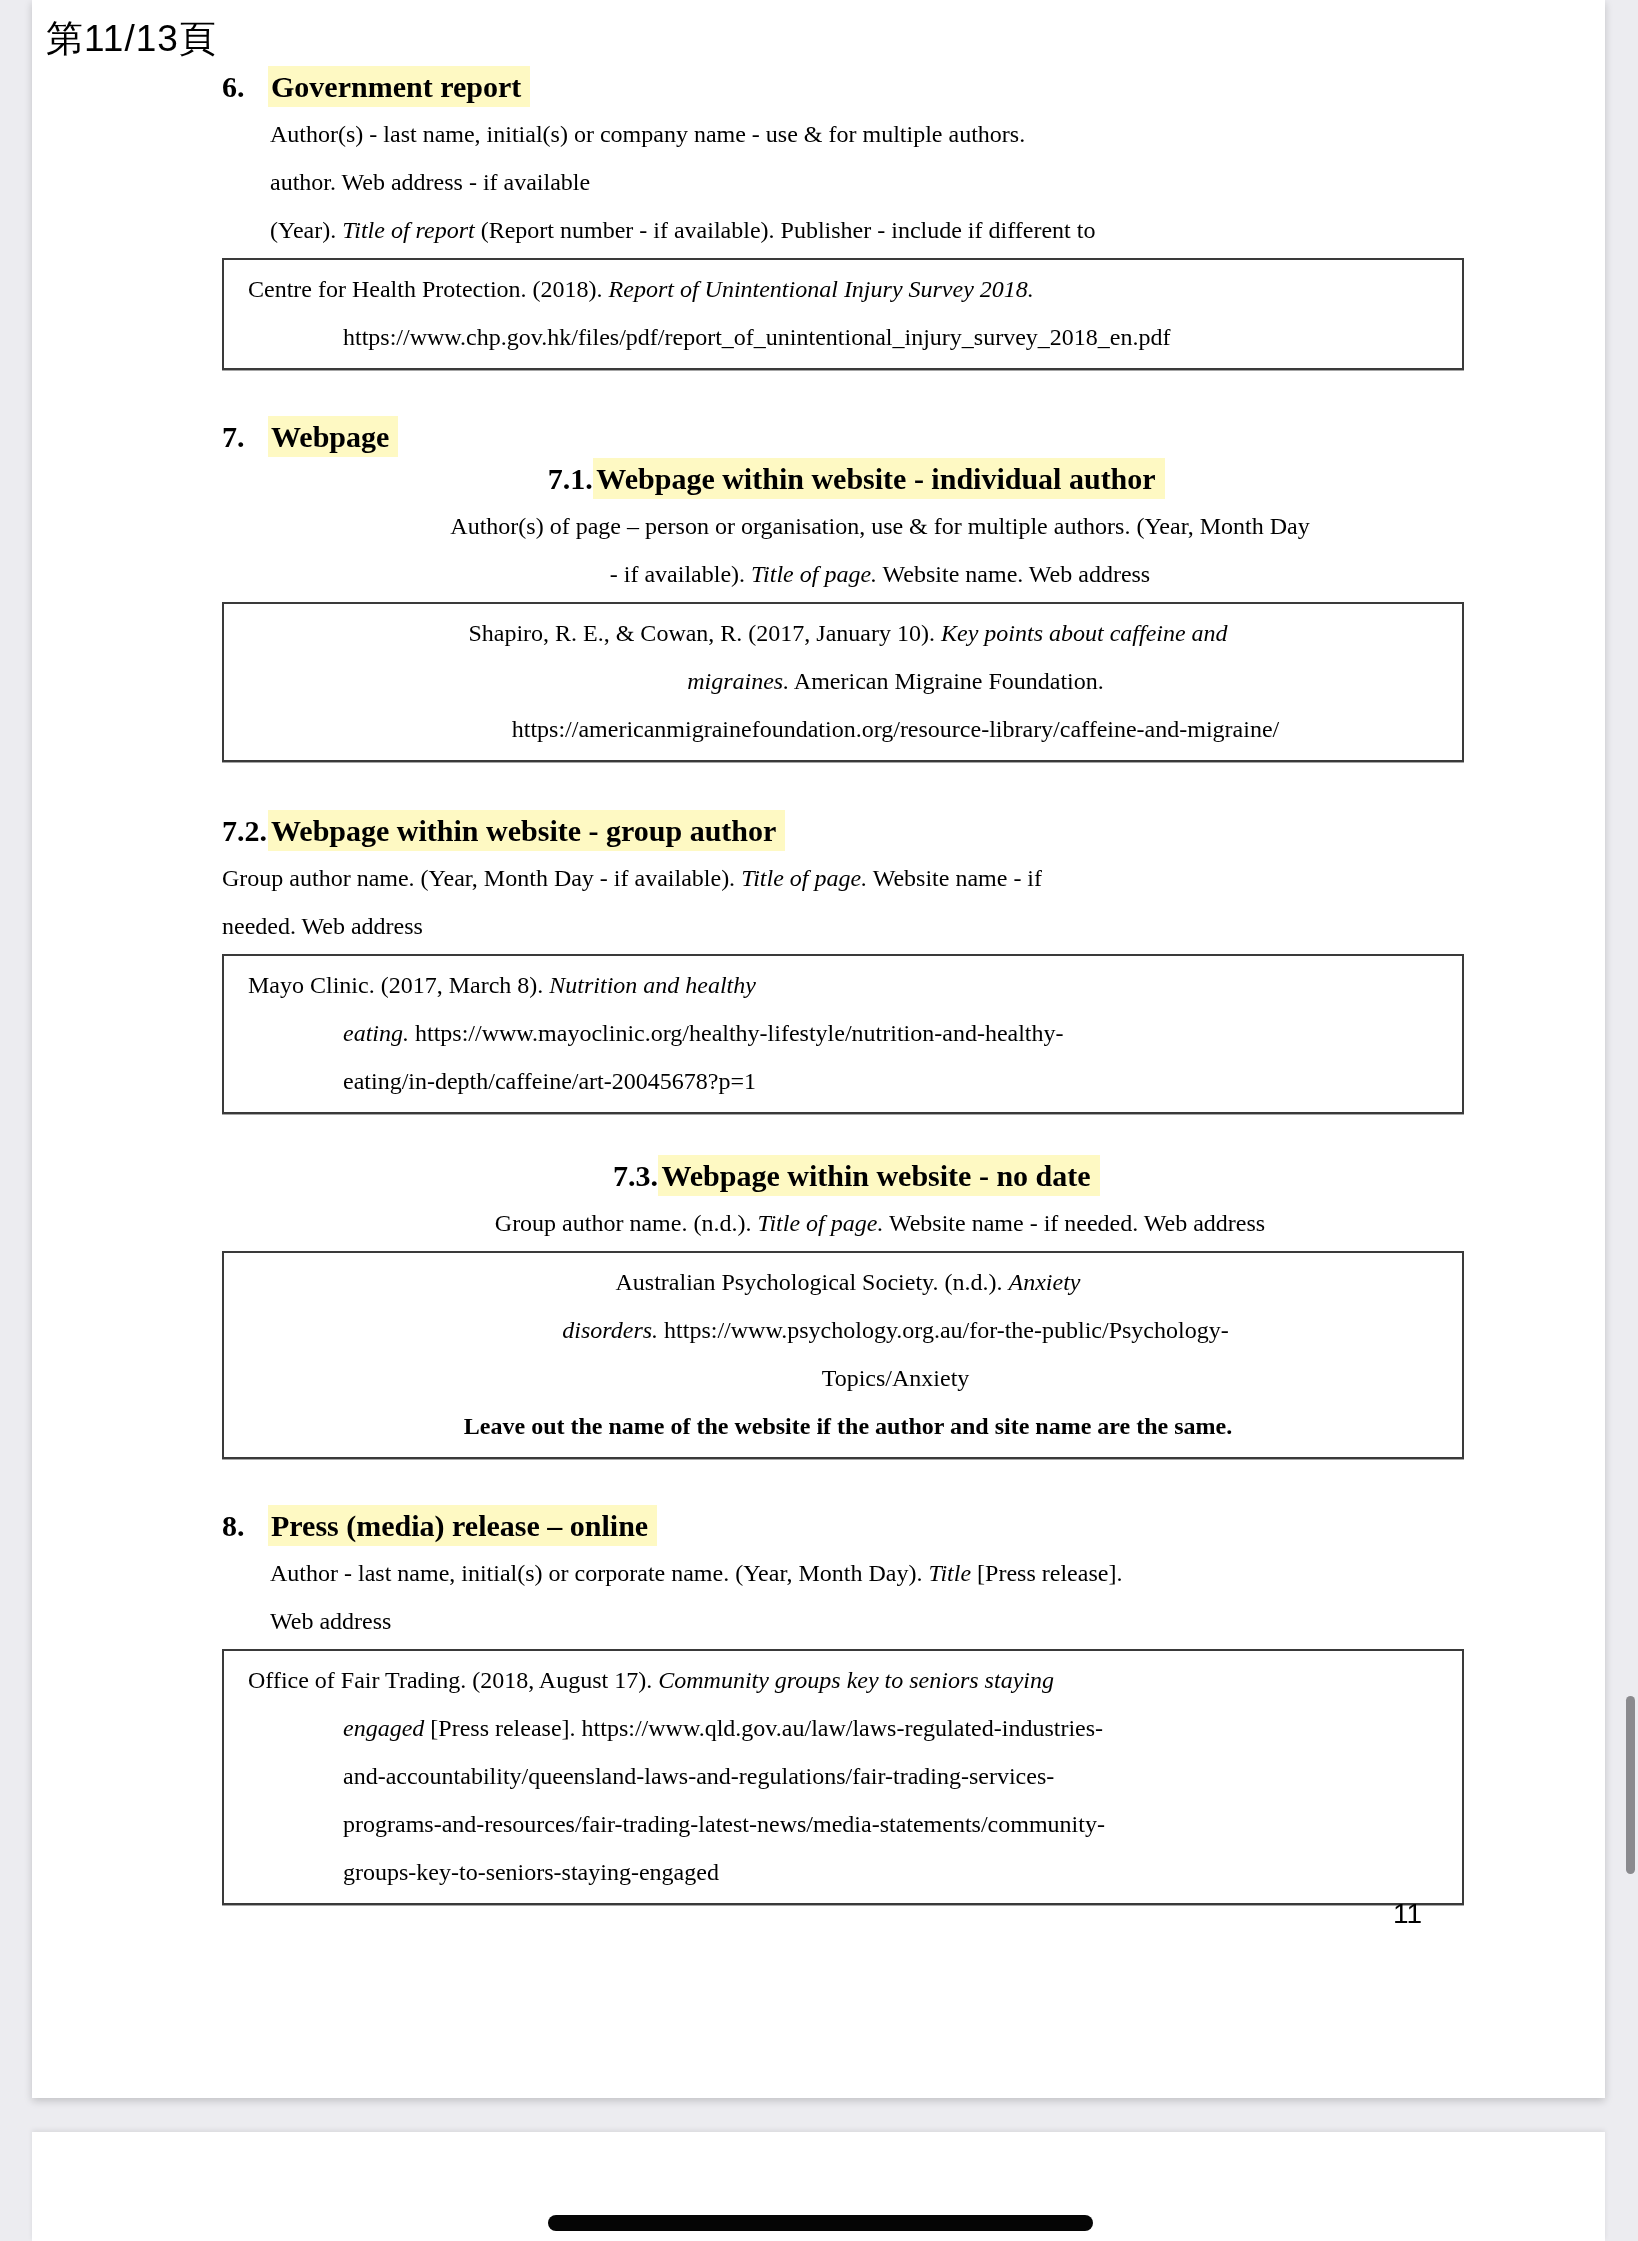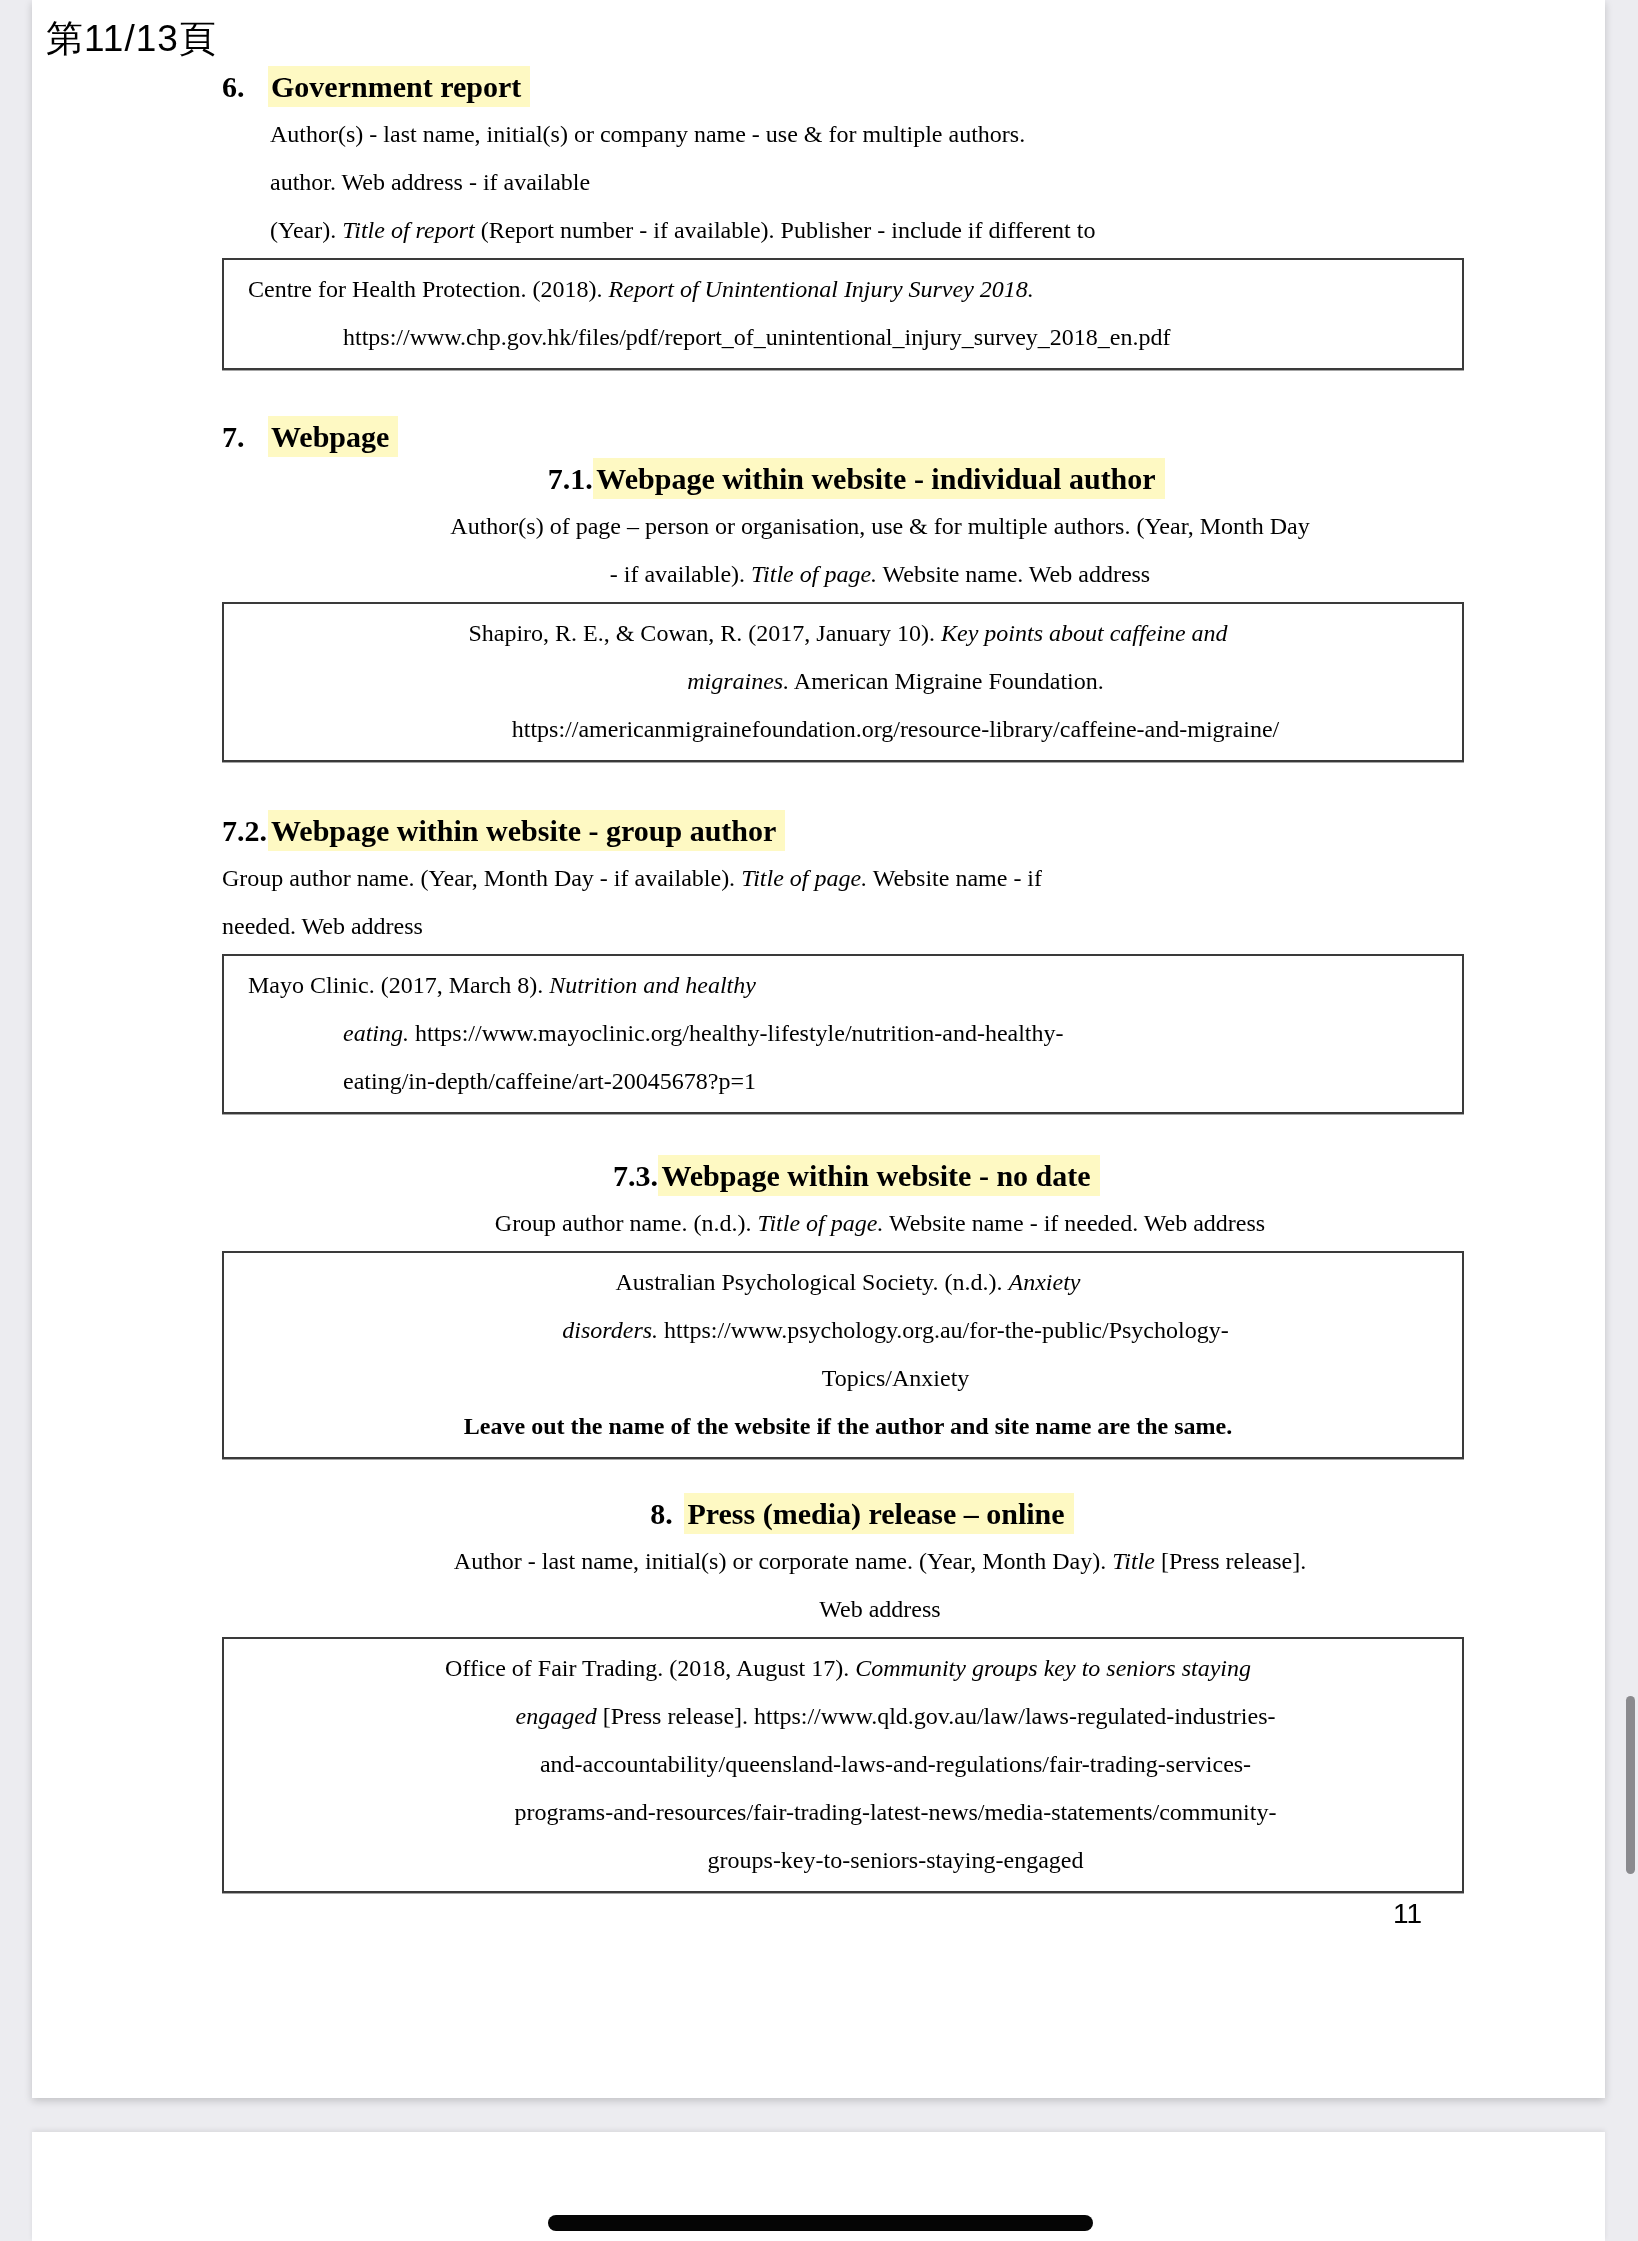--- a/index.html
+++ b/index.html
@@ -23,21 +23,21 @@
   .section .heading{
     font-size:30px;font-weight:bold;line-height:42px;white-space:nowrap;
   }
   .sec-num{display:inline-block;min-width:46px;}
   .sec-title{background:#fef9c3;padding:4px 9px 4px 3px;}
   #sections .section:nth-of-type(1){padding-top:66px;}
   #sections .section:nth-of-type(2){margin-top:46px;}
   #sections .section:nth-of-type(3){text-align:center;}
   #sections .section:nth-of-type(4){margin-top:48px;}
   #sections .section:nth-of-type(5){margin-top:41px;text-align:center;}
-  #sections .section:nth-of-type(6){margin-top:34px;text-align:center;}
+  #sections .section:nth-of-type(6){margin-top:46px;}
   .line{
     font-size:24px;line-height:48px;white-space:pre;
   }
   .desc{margin-top:2px;}
   .desc .line.ind{padding-left:48px;}
   .refbox{
     border:2px solid #3a3a3a;
     margin-top:4px;
     width:1200px;
     padding:5px 14px 7px 24px;

